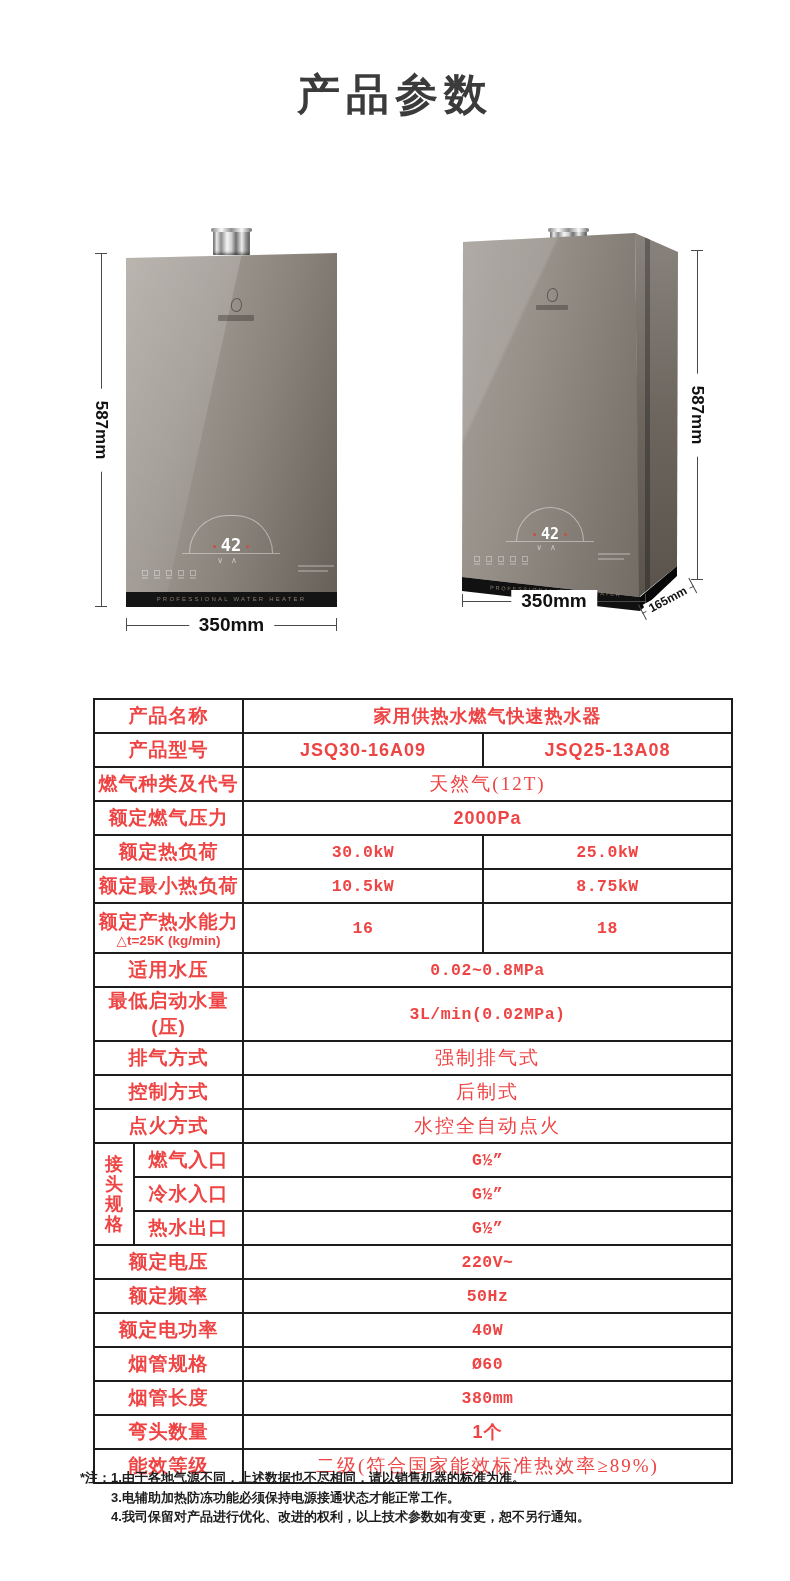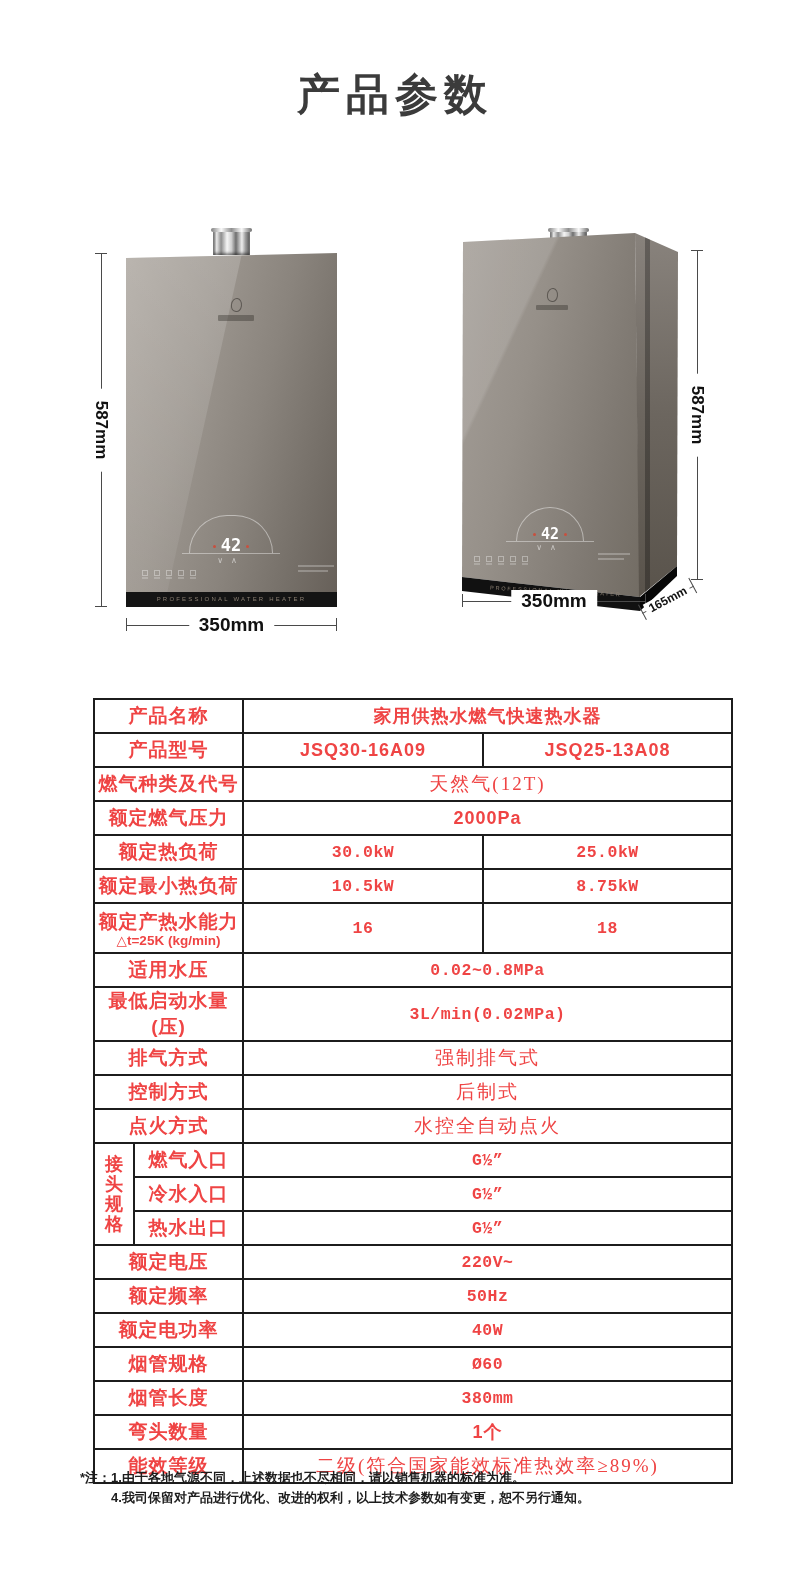--- a/index.html
+++ b/index.html
@@ -294,17 +294,18 @@
           <td class="lbl" colspan="2"><span>能效等级</span></td>
           <td class="val v-fs" colspan="2">二级(符合国家能效标准热效率≥89%)</td>
         </tr>
       </tbody>
   </table>
 
   <div class="notes">
     <span class="np">*注：</span>
     <div class="nl">
         <div class="note-item">1.由于各地气源不同，上述数据也不尽相同，请以销售机器的标准为准。</div>
+        <div class="note-item">3.电辅助加热防冻功能必须保持电源接通状态才能正常工作。</div>
         <div class="note-item">4.我司保留对产品进行优化、改进的权利，以上技术参数如有变更，恕不另行通知。</div>
       </div>
   </div>
 
 </div>
 
 </body></html>

